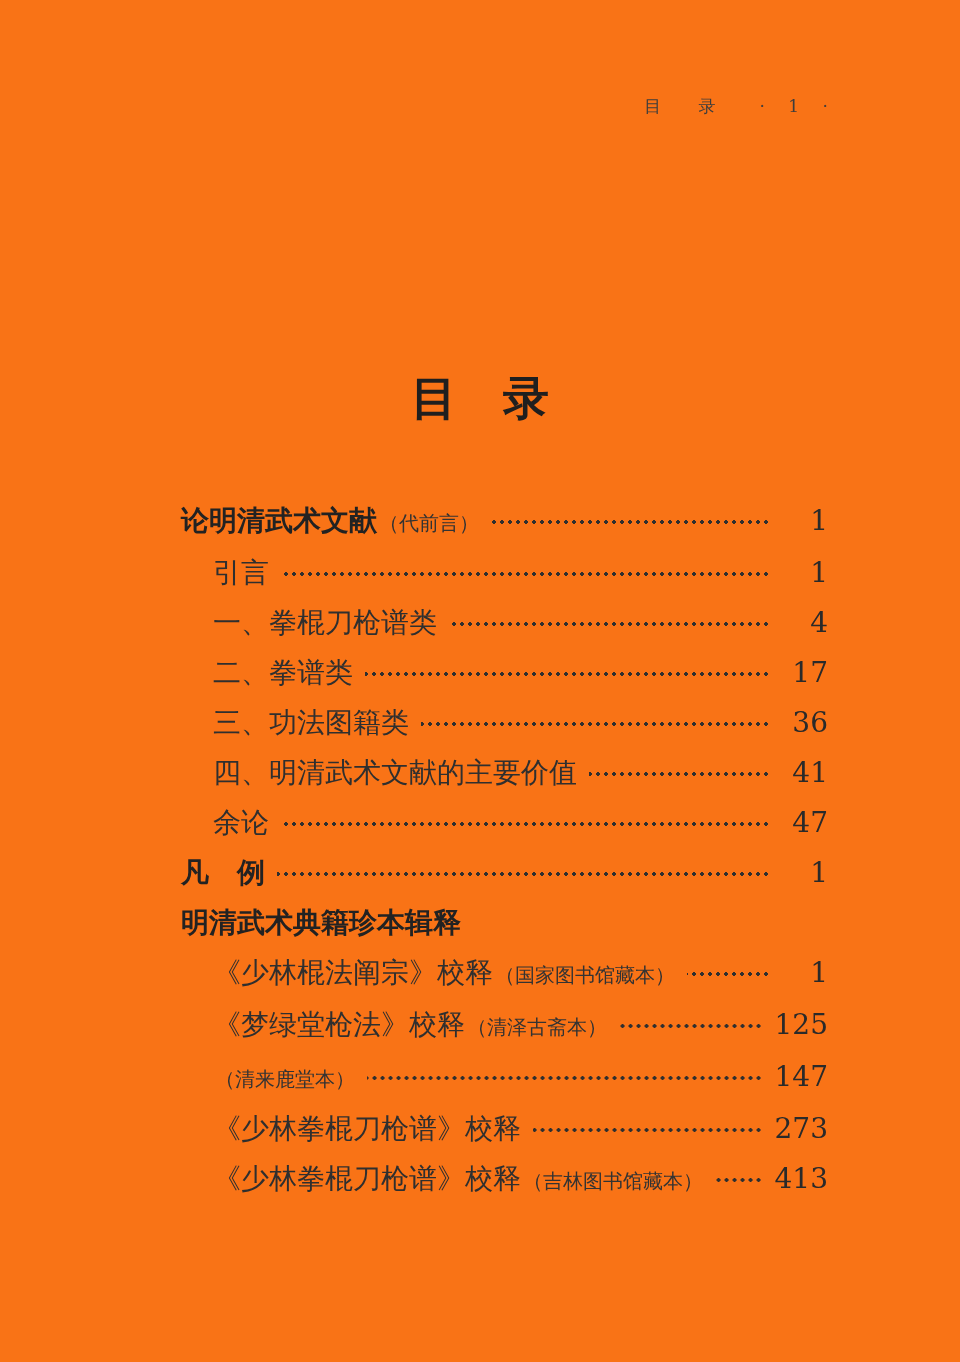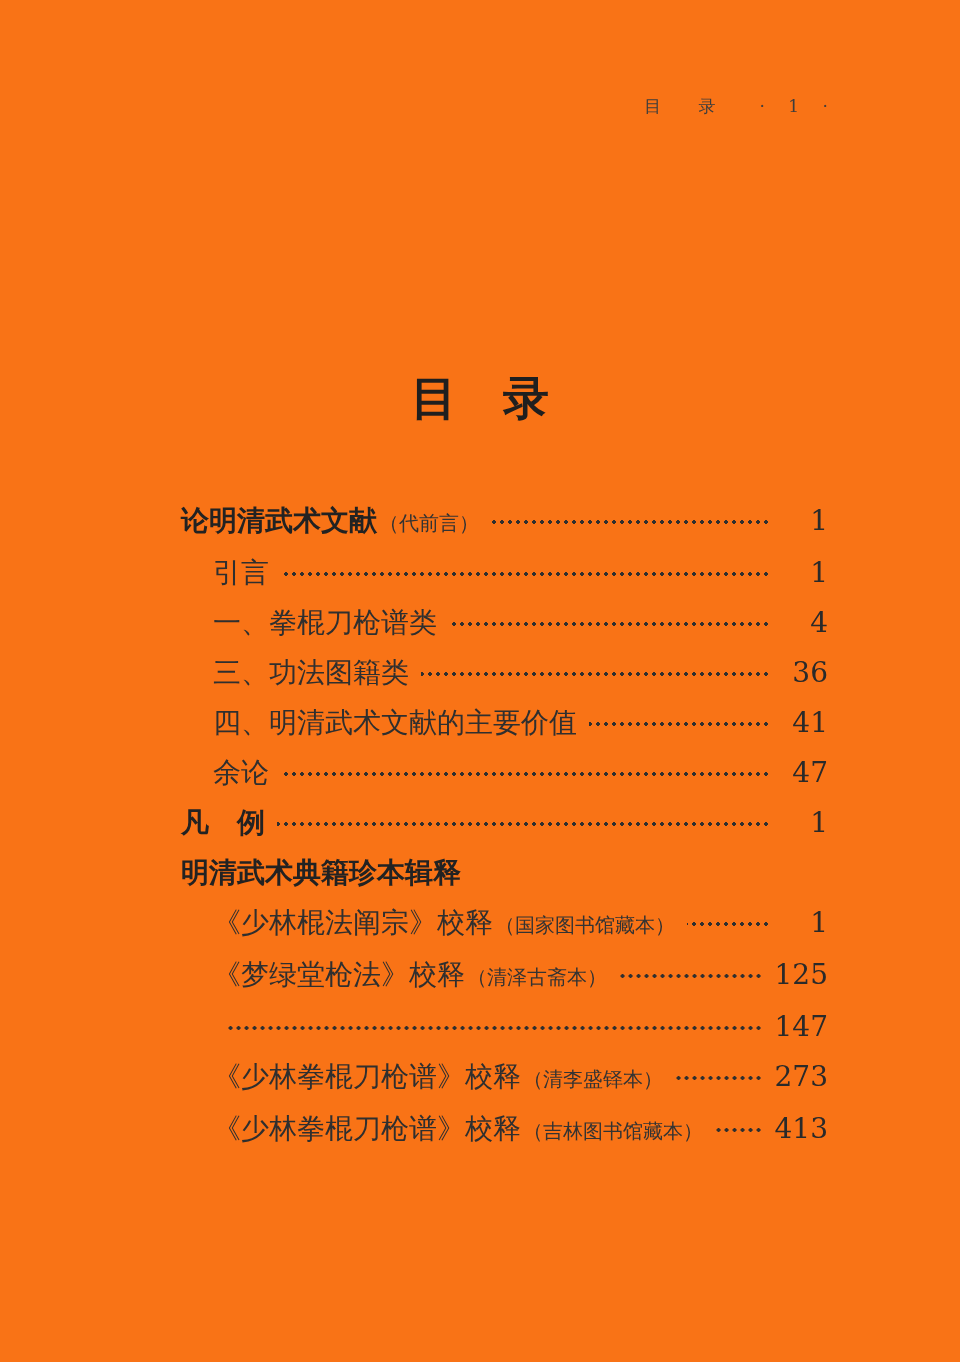--- a/index.html
+++ b/index.html
@@ -120,20 +120,26 @@
     <span class="page-number">1</span>
   </div>
 
   <div class="entry level-sub">
     <span class="entry-label">一、拳棍刀枪谱类</span>
 
     <span class="dot-leader"></span>
     <span class="page-number">4</span>
   </div>
 
+  <div class="entry level-sub">
+    <span class="entry-label">二、拳谱类</span>
+
+    <span class="dot-leader"></span>
+    <span class="page-number">17</span>
+  </div>
 
   <div class="entry level-sub">
     <span class="entry-label">三、功法图籍类</span>
 
     <span class="dot-leader"></span>
     <span class="page-number">36</span>
   </div>
 
   <div class="entry level-sub">
     <span class="entry-label">四、明清武术文献的主要价值</span>
@@ -169,27 +175,27 @@
   </div>
 
   <div class="entry level-sub">
     <span class="entry-label">《梦绿堂枪法》校释</span>
     <span class="entry-note">（清泽古斋本）</span>
     <span class="dot-leader"></span>
     <span class="page-number">125</span>
   </div>
 
   <div class="entry level-sub">
+    <span class="entry-note">（清来鹿堂本）</span>
     <span class="dot-leader"></span>
     <span class="page-number">147</span>
   </div>
 
   <div class="entry level-sub">
     <span class="entry-label">《少林拳棍刀枪谱》校释</span>
-    <span class="entry-note">（清李盛铎本）</span>
     <span class="dot-leader"></span>
     <span class="page-number">273</span>
   </div>
 
   <div class="entry level-sub">
     <span class="entry-label">《少林拳棍刀枪谱》校释</span>
     <span class="entry-note">（吉林图书馆藏本）</span>
     <span class="dot-leader"></span>
     <span class="page-number">413</span>
   </div>

